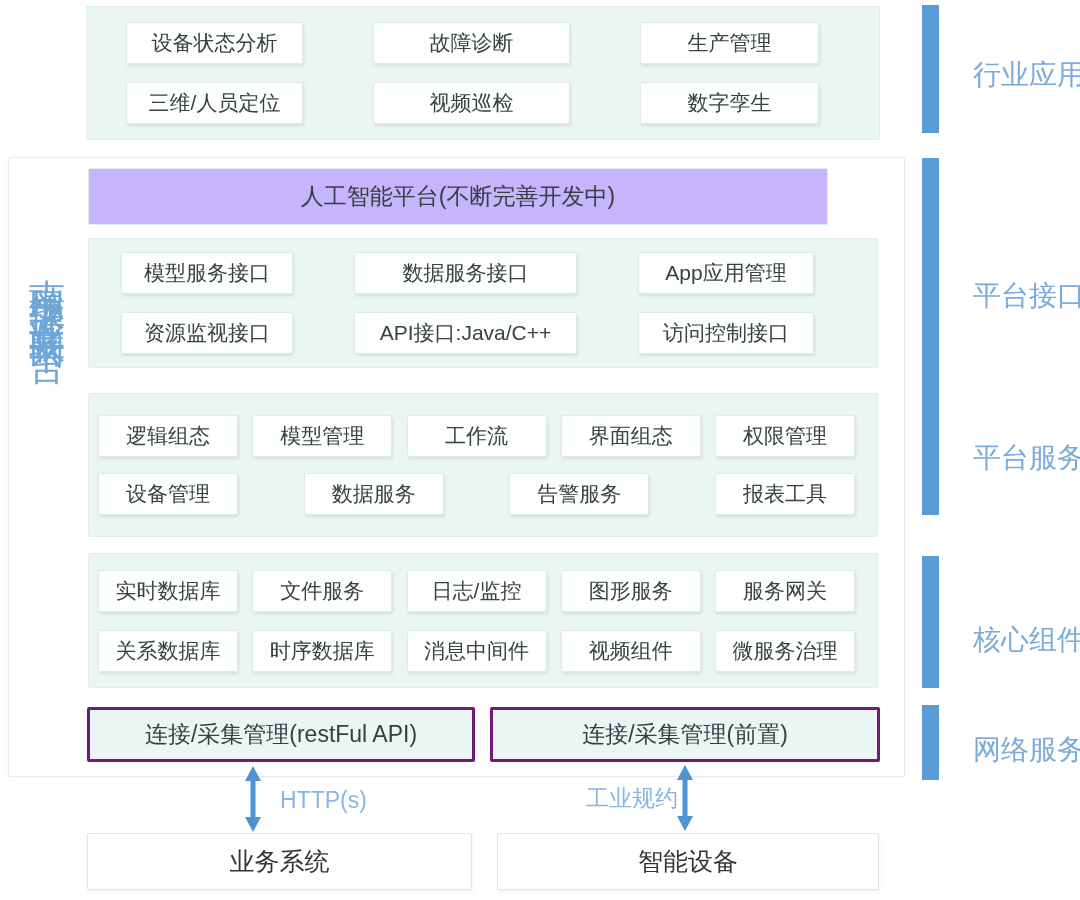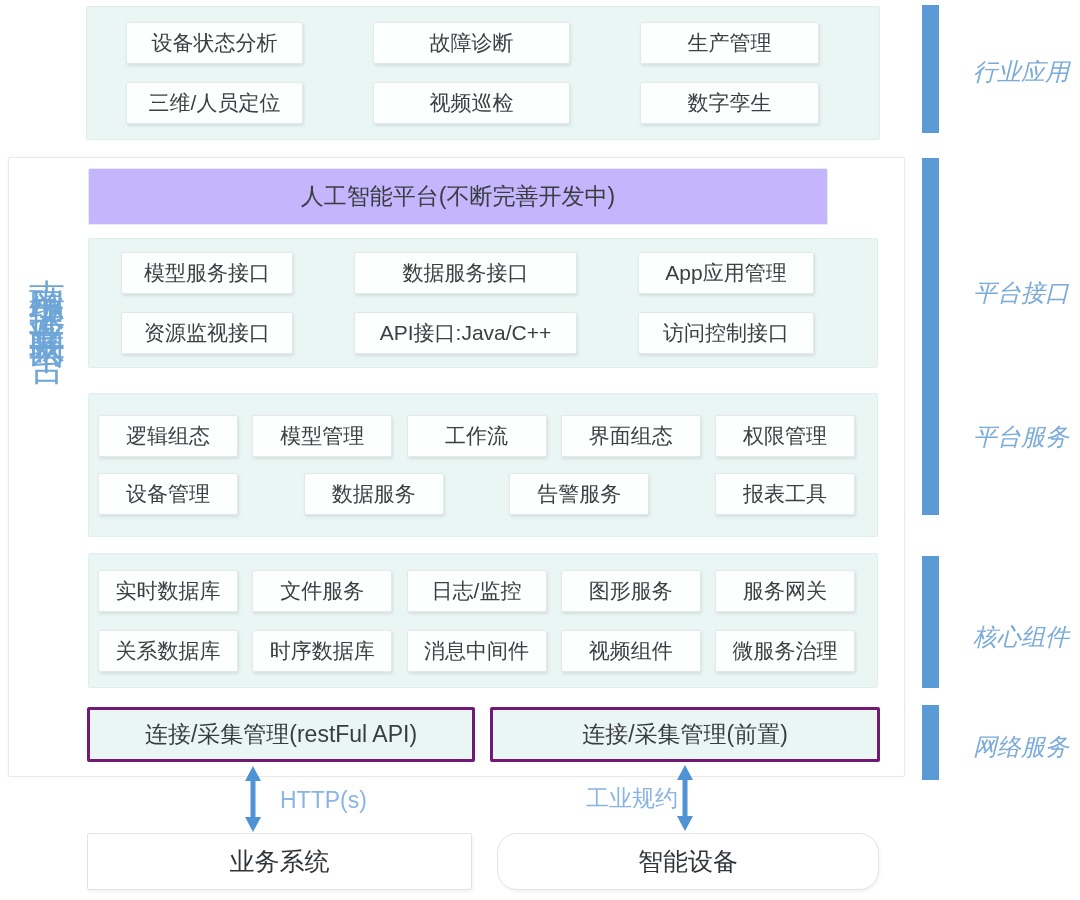--- a/index.html
+++ b/index.html
@@ -72,46 +72,46 @@
   #net-right { left:490px; width:390px; }
 
   
   .vbar { position:absolute; left:922px; width:17px; background:#5b9bd5; }
   #bar-industry { top:5px;   height:128px; }
   #bar-platform { top:158px; height:357px; }
   #bar-core     { top:556px; height:132px; }
   #bar-network  { top:705px; height:75px;  }
   .side-label {
     position:absolute; left:973px; width:106px;
-    font-size:24px; color:#7aabdb; font-weight:500; white-space:nowrap;font-style:italic;
+    font-size:28px; color:#7aabdb; font-weight:500; white-space:nowrap;
   }
   #lbl-industry  { top:56px;  }
   #lbl-interface { top:277px; }
-  #lbl-services  { top:421px; }
+  #lbl-services  { top:439px; }
   #lbl-core      { top:621px; }
   #lbl-network   { top:731px; }
 
   
   .arrow { position:absolute; width:24px; height:66px; }
   #arrow-left  { left:241px; top:766px; }
   #arrow-right { left:673px; top:765px; }
   .proto-label { position:absolute; font-size:23px; color:#8ab5e3; white-space:nowrap; }
   #proto-http { left:280px; top:787px; }
   #proto-ind  { left:582px; top:783px; width:96px; text-align:right; }
 
   
   .ext-box {
     position:absolute; top:833px; height:57px;
     background:#ffffff; border:1px solid #e4e4e4; border-radius:2px;
     box-shadow:1px 2px 3px rgba(0,0,0,.05);
     display:flex; align-items:center; justify-content:center;
     font-size:25px; color:#30353a;
   }
   #ext-left  { left:87px;  width:385px; }
-  #ext-right { left:497px; width:382px;border-radius:20px; }
+  #ext-right { left:497px; width:382px; }
 </style>
 </head>
 <body>
 
 <div class="stage">
 
   <div class="panel" id="industry">
     <div class="prow">
       <div class="box iw1">设备状态分析</div>
       <div class="box iw2">故障诊断</div>

